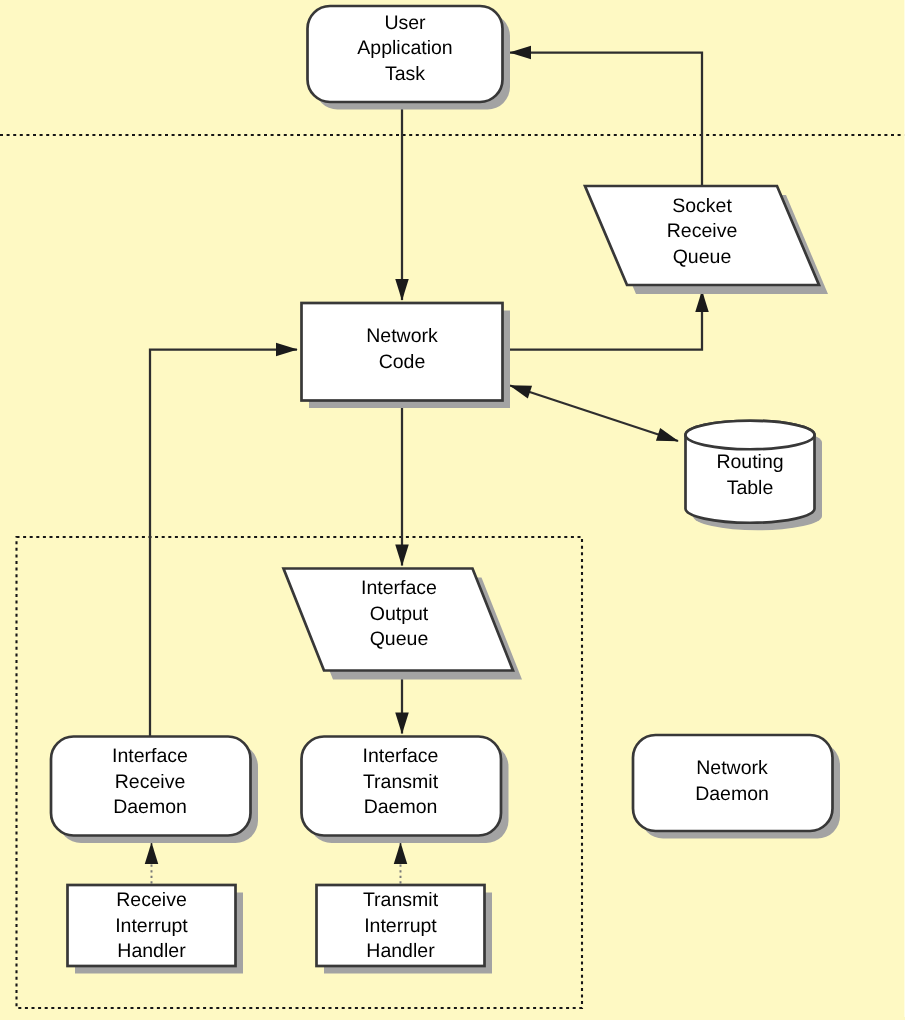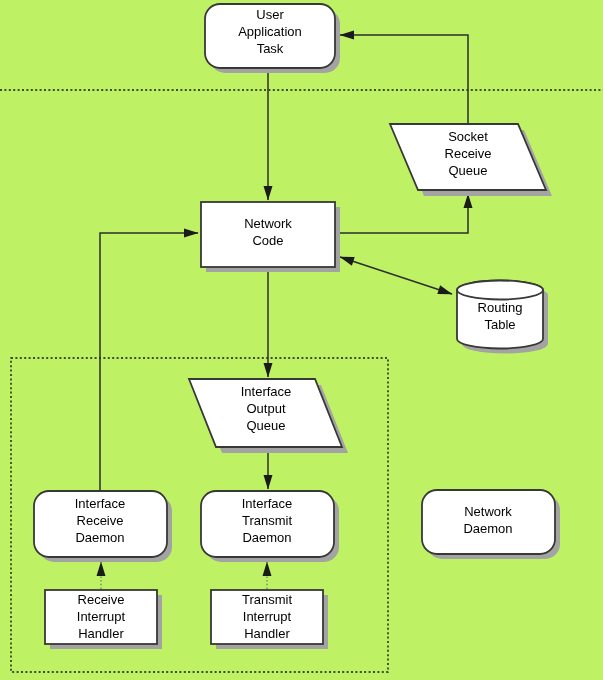--- a/index.html
+++ b/index.html
@@ -5,21 +5,21 @@
   html, body {
     margin: 0;
     padding: 0;
     background: #ffffff;
     font-family: "Liberation Sans", sans-serif;
   }
   .canvas {
     position: relative;
     width: 603px;
     height: 680px;
-    background: #bef264;
+    background: #fef9c3;
     overflow: hidden;
   }
   svg { display: block; }
   .node-shape {
     fill: #ffffff;
     stroke: #383838;
     stroke-width: 1.8;
   }
   .node-shadow {
     fill: #a3a3a3;

